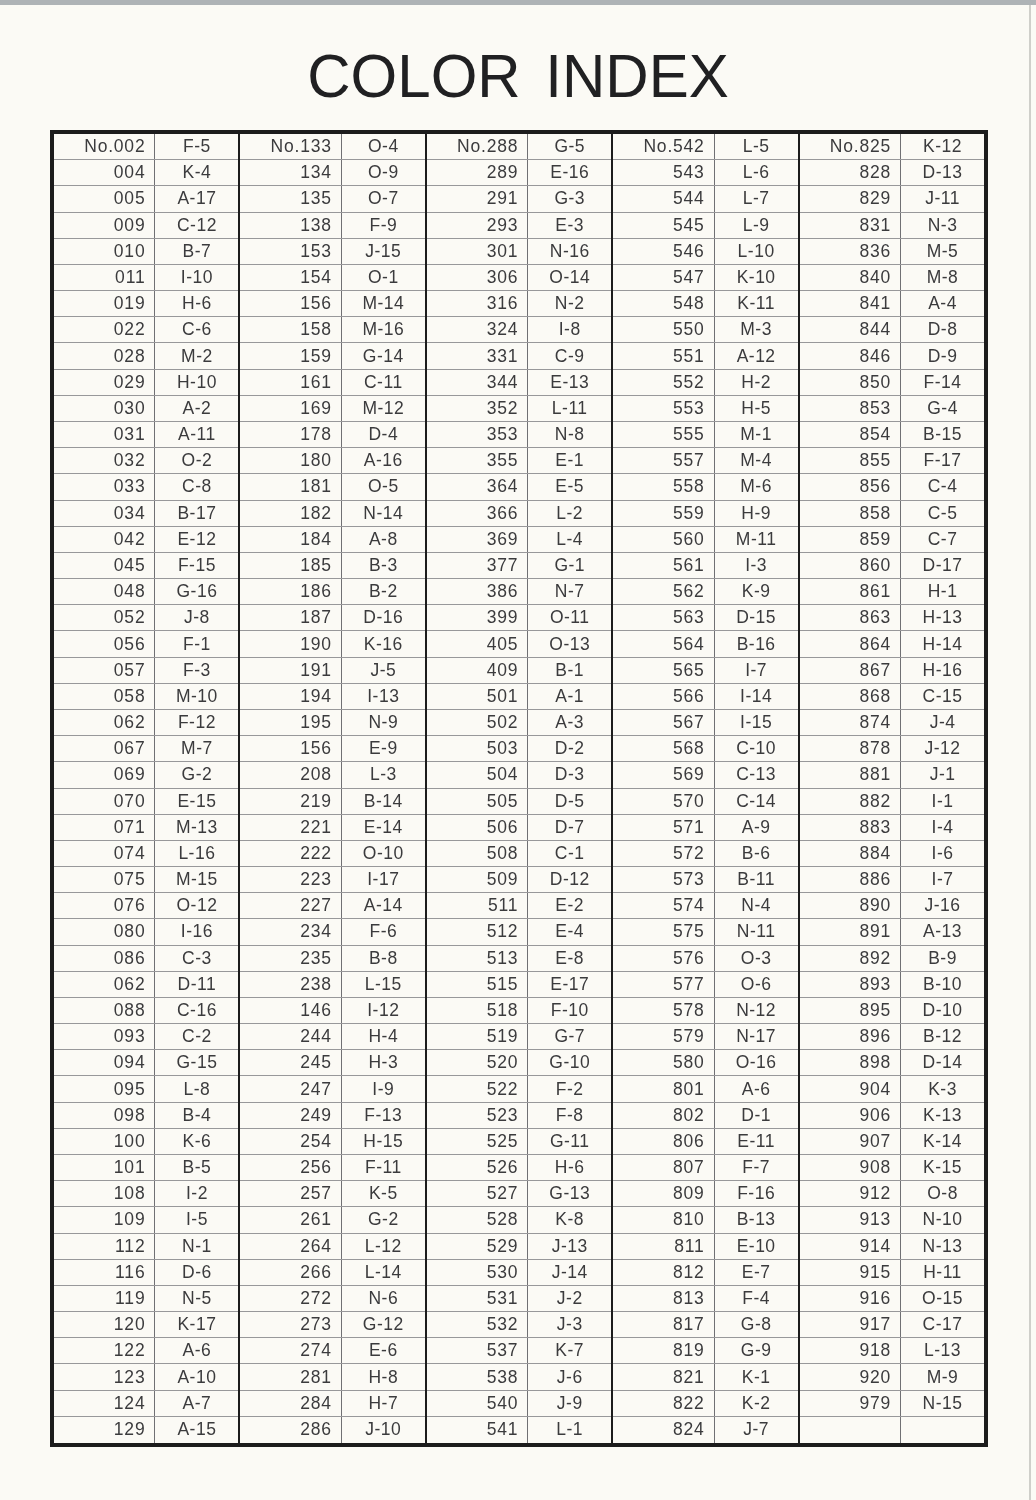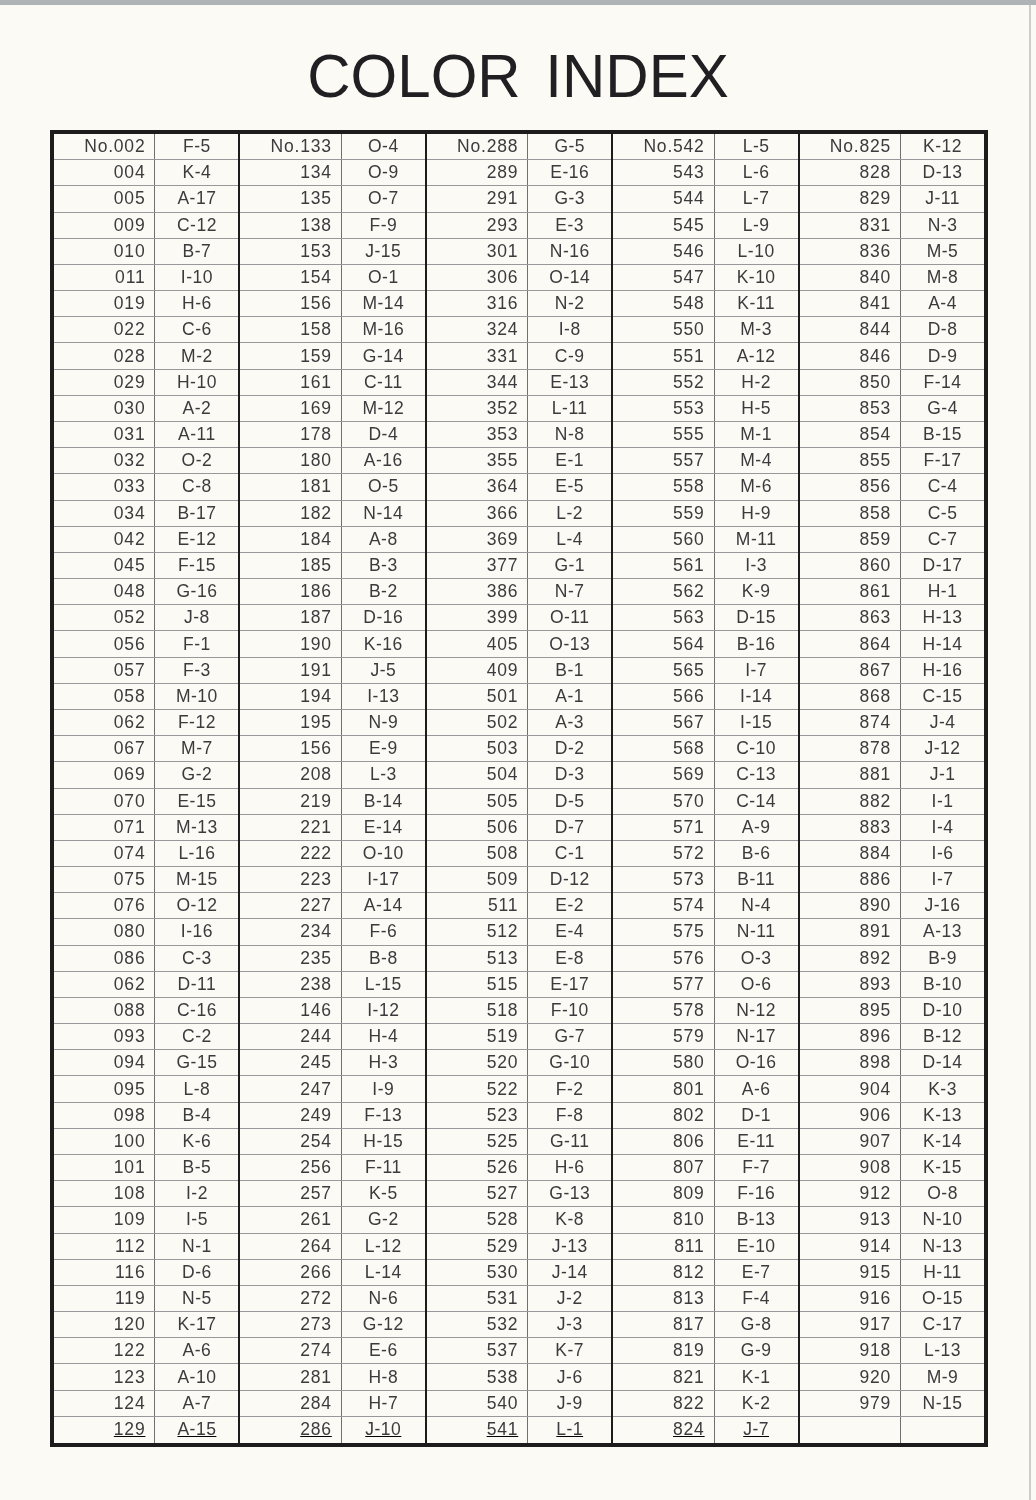--- a/index.html
+++ b/index.html
@@ -42,21 +42,21 @@
     grid-template-rows: repeat(50, 1fr);
     border-right: 2px solid var(--heavy, #1c1c1c);
     min-width: 0;
   }
   .group:last-child { border-right: none; text-align: right; }
   .row {
     display: flex;
     align-items: center;
     border-bottom: 1px solid var(--thin, #98989a);
   }
-  .row:last-child { border-bottom: none; text-decoration: underline; }
+  .row:last-child { border-bottom: none; }
   .num {
     width: 55%; height: 100%;
     display: flex; align-items: center; justify-content: flex-end;
     padding-right: 9px;
     border-right: 1px solid var(--div, #707073);
     font-size: 17.5px; color: var(--ink, #3b3b3d);
     letter-spacing: 0.8px;
     white-space: nowrap;
   }
   .code {

